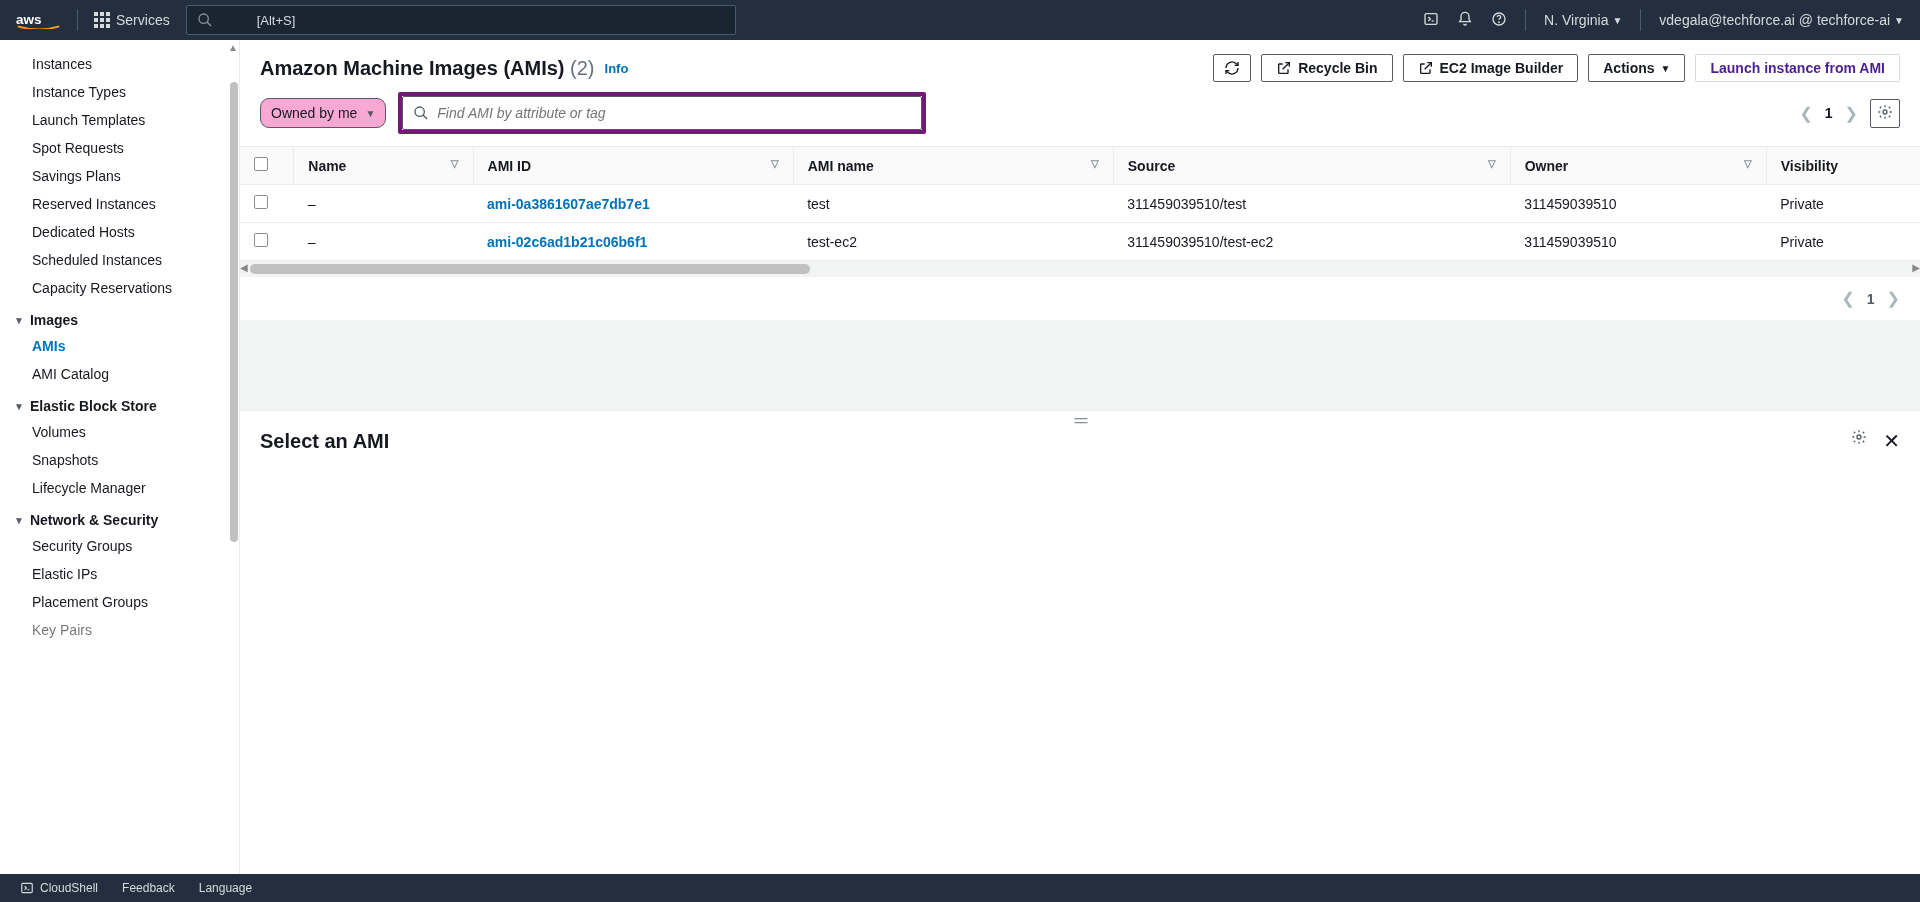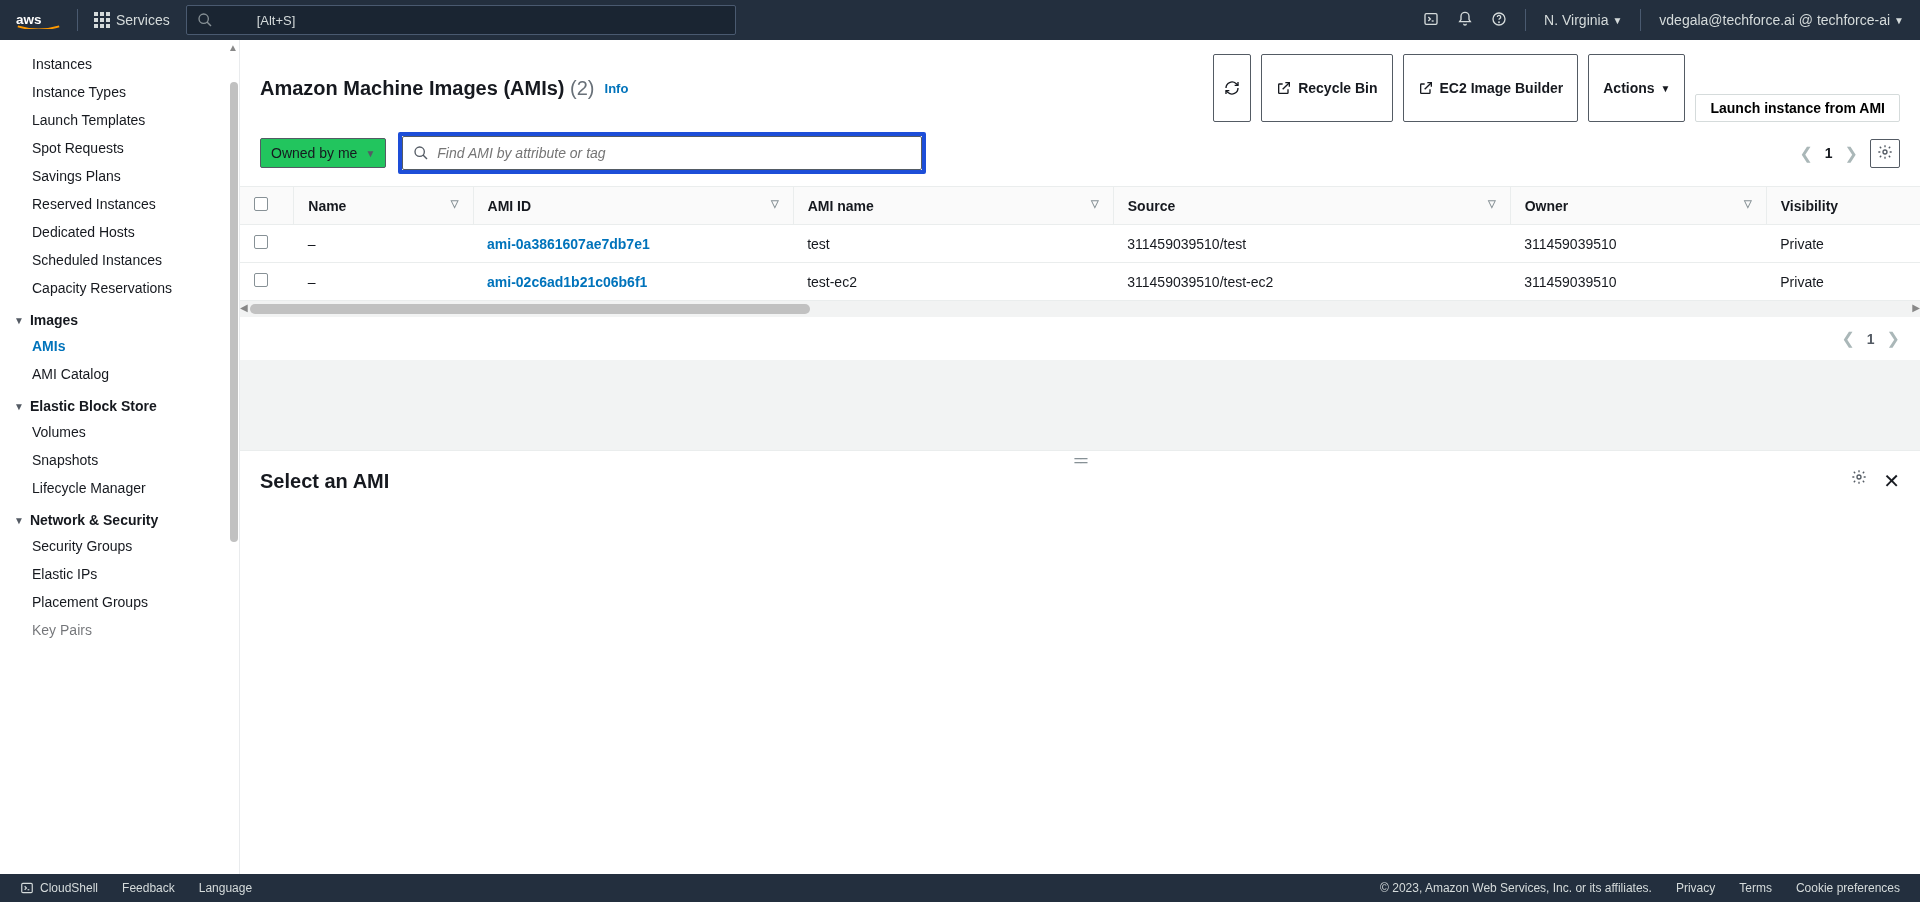--- a/index.html
+++ b/index.html
@@ -29,25 +29,25 @@
   .nav-section { padding:10px 10px 4px 0; font-weight:bold; display:flex; align-items:center; gap:6px; cursor:pointer; }
   .nav-section .caret { font-size:10px; color:#545b64; }
   .main { flex:1; display:flex; flex-direction:column; background:#f2f3f3; overflow:hidden; }
   .header-row { padding: 14px 20px 0 20px; display:flex; align-items:center; gap:10px; flex-wrap:wrap; background:#fff; border-bottom: none; }
   .page-title { font-size:20px; font-weight:700; }
   .page-title .count { color:#687078; font-weight:400; }
   .info-link { color:#0073bb; font-size:13px; font-weight:700; cursor:pointer; }
   .header-actions { margin-left:auto; display:flex; gap:10px; }
   .btn { background:#fff; border:1px solid #545b64; border-radius:2px; padding:5px 14px; font-size:14px; cursor:pointer; display:inline-flex; align-items:center; gap:6px; font-weight:600; color:#16191f;}
   .btn.icon-only { padding:5px 10px; }
-  .btn.disabled { color:#000000; border-color:#d5dbdb; cursor:default;margin-top:40px; }
+  .btn.disabled { color:#4c1d95; border-color:#d5dbdb; cursor:default; }
   .filter-row { padding: 10px 20px 12px 20px; display:flex; align-items:center; gap:12px; background:#fff; border-bottom:1px solid #eaeded;}
-  .dropdown { border:1px solid #545b64; border-radius:2px; padding:6px 10px; display:inline-flex; align-items:center; gap:8px; background:#22c55e; cursor:pointer; font-weight:400;}
+  .dropdown { border:1px solid #545b64; border-radius:9px; padding:6px 10px; display:inline-flex; align-items:center; gap:8px; background:#f9a8d4; cursor:pointer; font-weight:400;}
   .dropdown .caret { font-size:10px; color:#545b64;}
-  .search-box-wrap { border:4px solid #1d4ed8; border-radius:2px; }
+  .search-box-wrap { border:4px solid #701a75; border-radius:2px; }
   .search-box { border:1px solid #545b64; border-radius:2px; width:520px; height:34px; display:flex; align-items:center; padding:0 10px; background:#fff;}
   .search-box input { border:none; outline:none; flex:1; font-style:italic; color:#687078; margin-left:8px; font-size:14px;}
   .pager { margin-left:auto; display:flex; align-items:center; gap:12px; color:#545b64; }
   .pager .num { color:#16191f; font-weight:600; }
   .pager .arrow { cursor:pointer; color:#aab7b8; font-size:16px;}
   .gear { cursor:pointer; color:#545b64; border:1px solid #545b64; border-radius:2px; padding:4px 6px; }
   .table-wrap { background:#fff; overflow:hidden; }
   table.data { width:100%; border-collapse:collapse; table-layout:fixed; }
   table.data th { text-align:left; font-weight:700; padding:10px 14px; border-bottom:1px solid #eaeded; font-size:14px; position:relative; background:#fafafa; }
   table.data th .sort { float:right; color:#879196; font-size:10px; }
@@ -322,19 +322,13 @@
   <div class="cloudshell">
     <svg class="ico-s" viewBox="0 0 24 24" style="width:14px;height:14px;">
         <rect x="3" y="4" width="18" height="16" rx="2"></rect>
         <polyline points="8 9 11 12 8 15"></polyline>
         <line x1="13" y1="15" x2="16" y2="15"></line>
       </svg>
     <span>CloudShell</span>
   </div>
   <a>Feedback</a>
   <a>Language</a>
-  <div class="right">
-    <span>© 2023, Amazon Web Services, Inc. or its affiliates.</span>
-    <a>Privacy</a>
-    <a>Terms</a>
-    <a>Cookie preferences</a>
-  </div>
 </div>
 
 </body></html>

